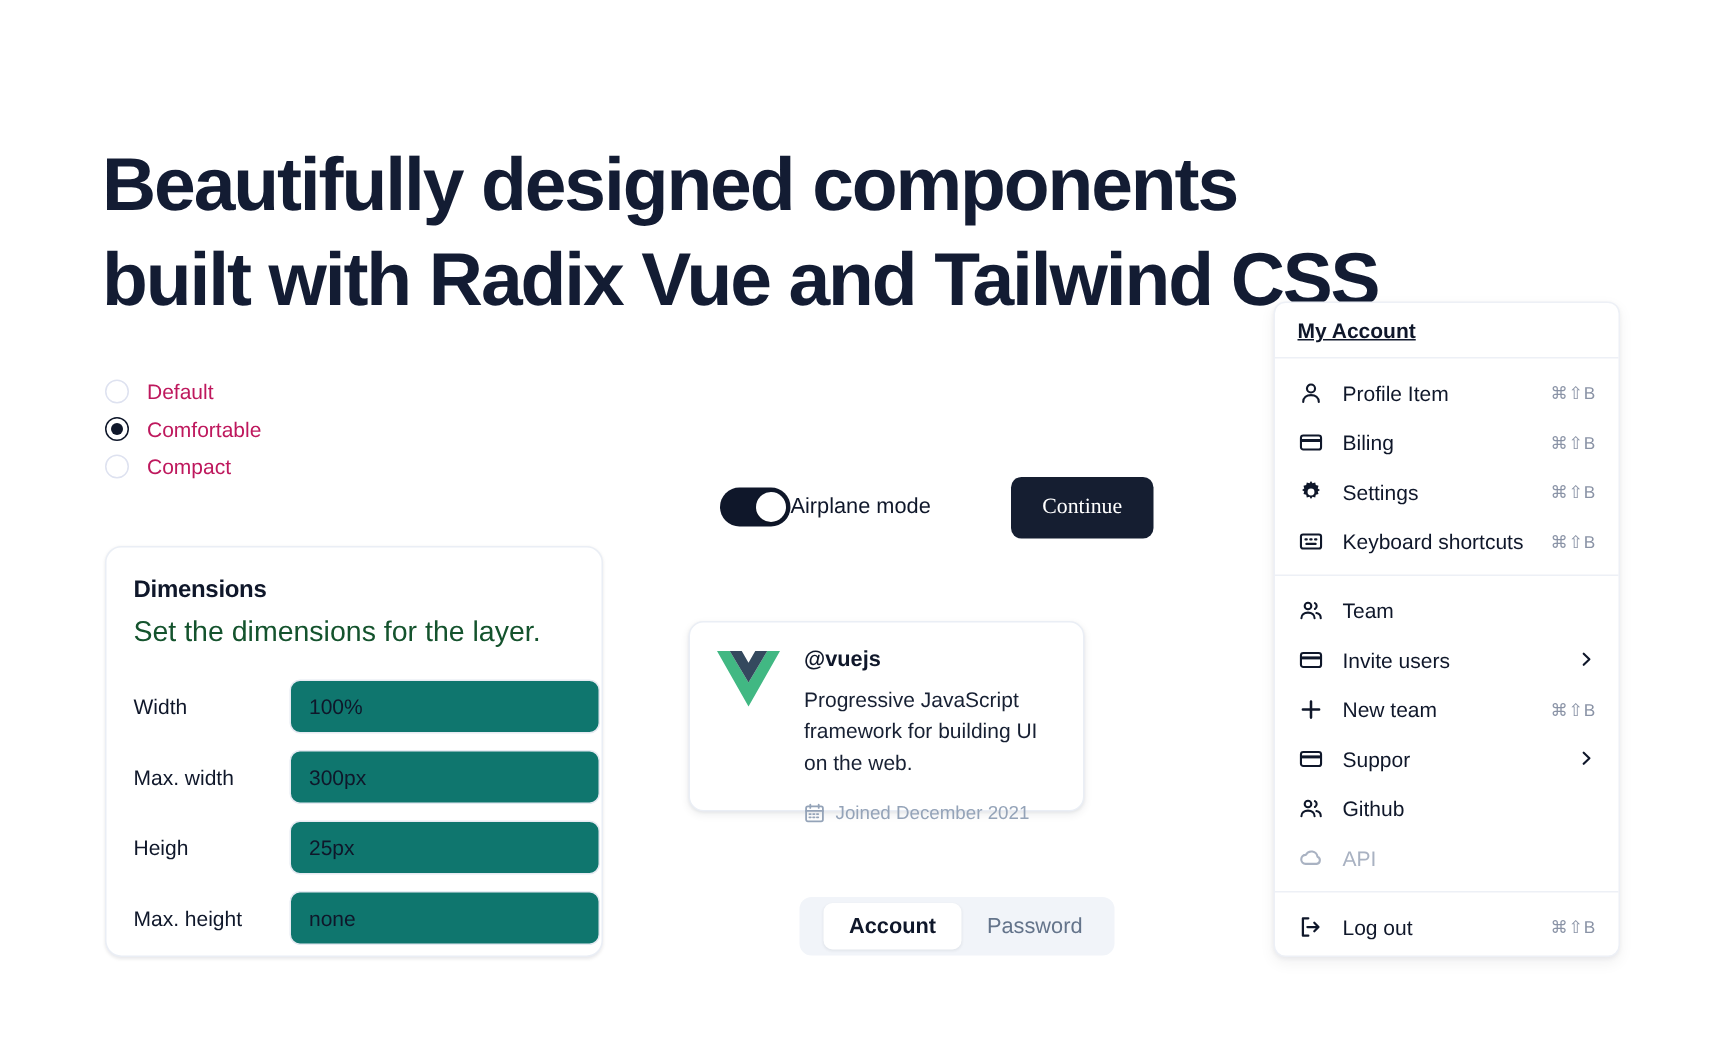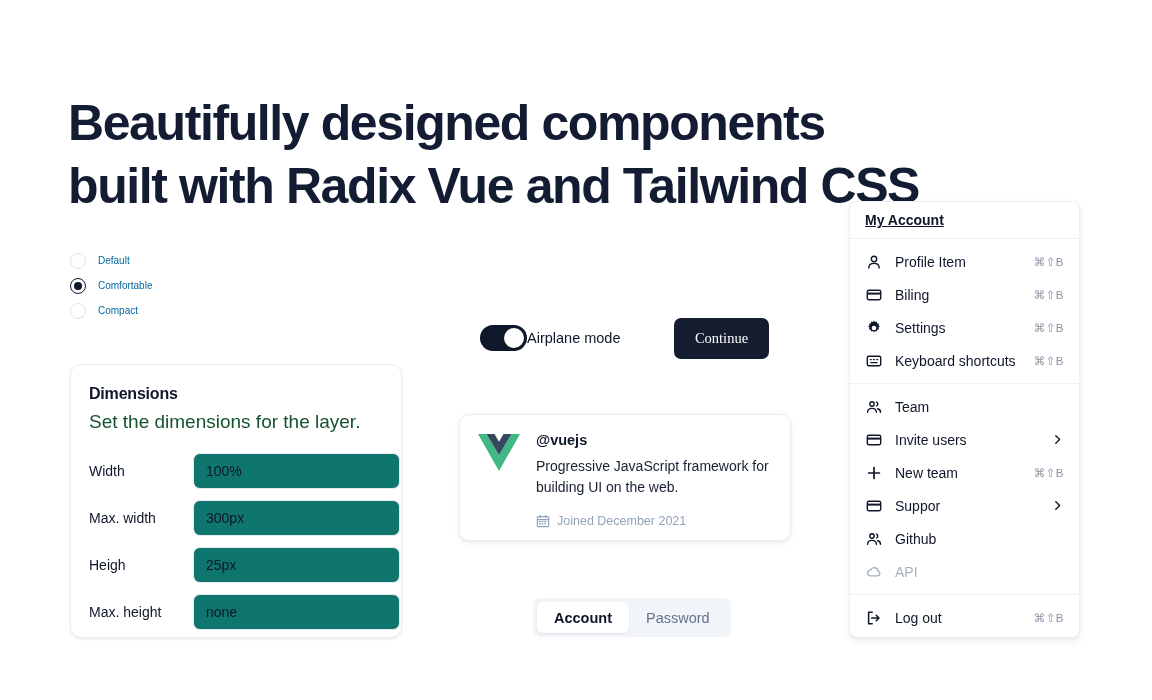--- a/index.html
+++ b/index.html
@@ -40,22 +40,22 @@
     flex: 0 0 auto;
     display: flex; align-items: center; justify-content: center;
   }
   .radio-dot.checked { border-color: #0F172A; }
   .radio-dot.checked::after {
     content: ""; width: 8px; height: 8px;
     border-radius: 50%; background: #0F172A;
   }
   .radio-label {
     margin-left: 12px;
-    font-size: 10px;
-    color: #0369a1;
+    font-size: 14px;
+    color: #be185d;
     line-height: 1;
   }
 
   
   .dim-card {
     position: absolute;
     left: 70px; top: 364px;
     width: 332px; height: 274px;
     background: #fff;
     border: 1px solid #EAEEF5;
@@ -123,21 +123,21 @@
     border: none; border-radius: 7px;
     font-family: Liberation Serif, serif;
     font-size: 14.5px;
     cursor: pointer;
   }
 
   
   .hover-card {
     position: absolute;
     left: 459px; top: 414px;
-    width: 332px; height: 127px;
+    width: 264px; height: 127px;
     background: #fff;
     border: 1px solid #EAEEF5;
     border-radius: 10px;
     box-shadow: 0 2px 6px rgba(15,23,42,0.07), 0 1px 2px rgba(15,23,42,0.05);
     display: flex;
     padding: 17px 18px;
   }
   .vue-logo { flex: 0 0 auto; width: 42px; margin-right: 16px; padding-top: 2px; }
   .hc-body { flex: 1 1 auto; }
   .hc-handle { font-size: 14.5px; font-weight: 700; color: #0F172A; }
@@ -169,20 +169,21 @@
     font-size: 14.5px;
     color: #64748B;
     border-radius: 6px;
     cursor: pointer;
   }
   .tab.active {
     background: #ffffff;
     color: #0F172A;
     font-weight: 600;
     box-shadow: 0 1px 2px rgba(15,23,42,0.07);
+    margin-left: 12px;
   }
 
   
   .menu {
     position: absolute;
     left: 849px; top: 201px;
     width: 231px; height: 437px;
     background: #ffffff;
     border: 1px solid #EDF0F6;
     border-radius: 8px;

